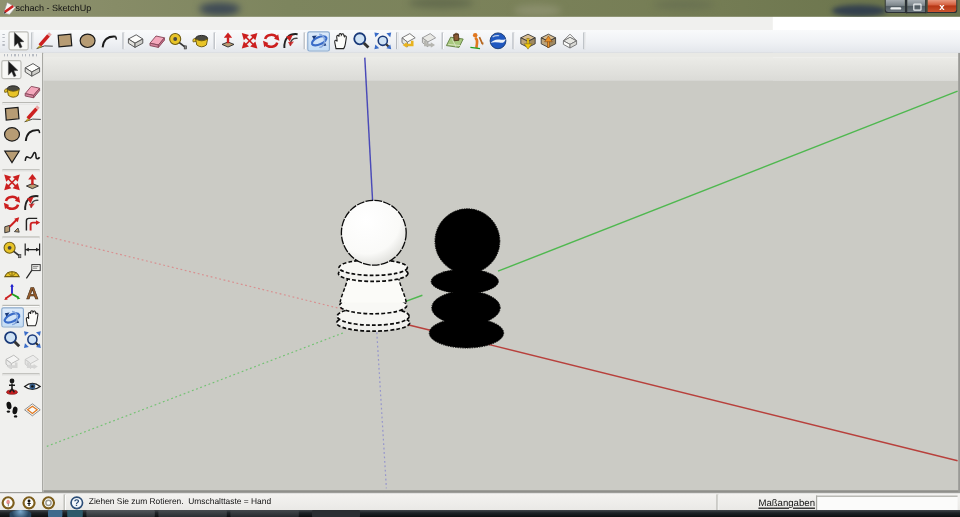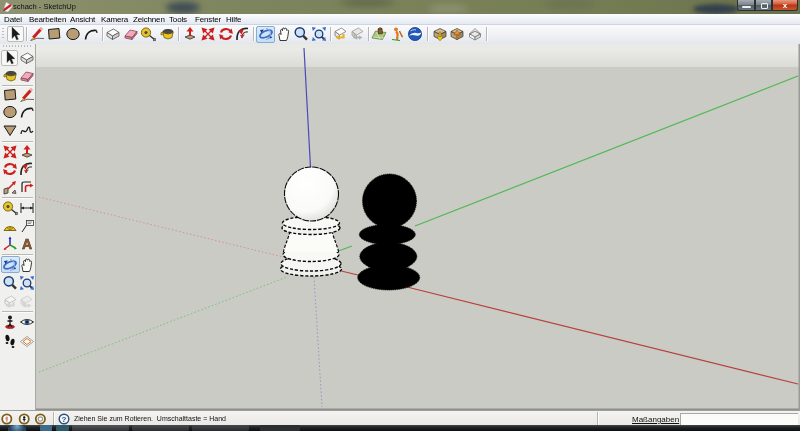--- a/index.html
+++ b/index.html
@@ -274,30 +274,20 @@
     <div class="txt">schach - SketchUp</div>
     <div class="wbtn" id="bmin">
         <div style="position:absolute;left:4px;top:6px;width:9px;height:2px;background:#eceff1;border-radius:1px"></div>
       </div>
     <div class="wbtn" id="bmax">
         <div style="position:absolute;left:5px;top:3px;width:5px;height:4px;border:1.5px solid #eceff1;border-radius:1px"></div>
       </div>
     <div class="wbtn" id="bclose">
         <div class="wg" style="top:1px;font-size:8px">x</div>
       </div>
-  </div>
-  <div id="menu">
-    <span style="left:4px">Datei</span>
-    <span style="left:29px">Bearbeiten</span>
-    <span style="left:70px">Ansicht</span>
-    <span style="left:101px">Kamera</span>
-    <span style="left:133px">Zeichnen</span>
-    <span style="left:169px">Tools</span>
-    <span style="left:195px">Fenster</span>
-    <span style="left:226px">Hilfe</span>
   </div>
   <div id="tbar">
     <div class="grip"></div>
     <div class="rbox" style="left:7px;top:1px"></div>
     <svg class="ic" style="left:7px;top:1px">
         <use href="#i-sel"></use>
       </svg>
     <div class="sep" style="left:26px"></div>
     <svg class="ic" style="left:29px;top:1px">
         <use href="#i-pencil"></use>

